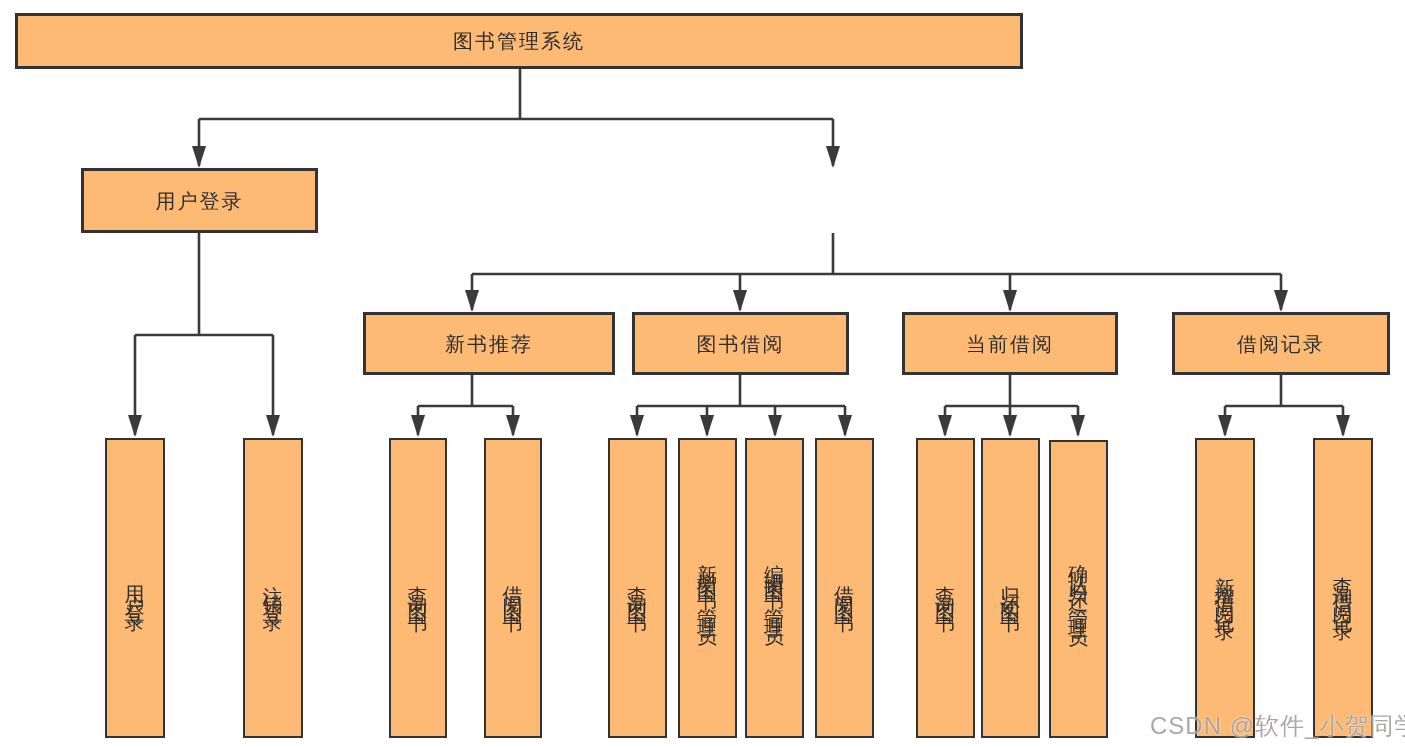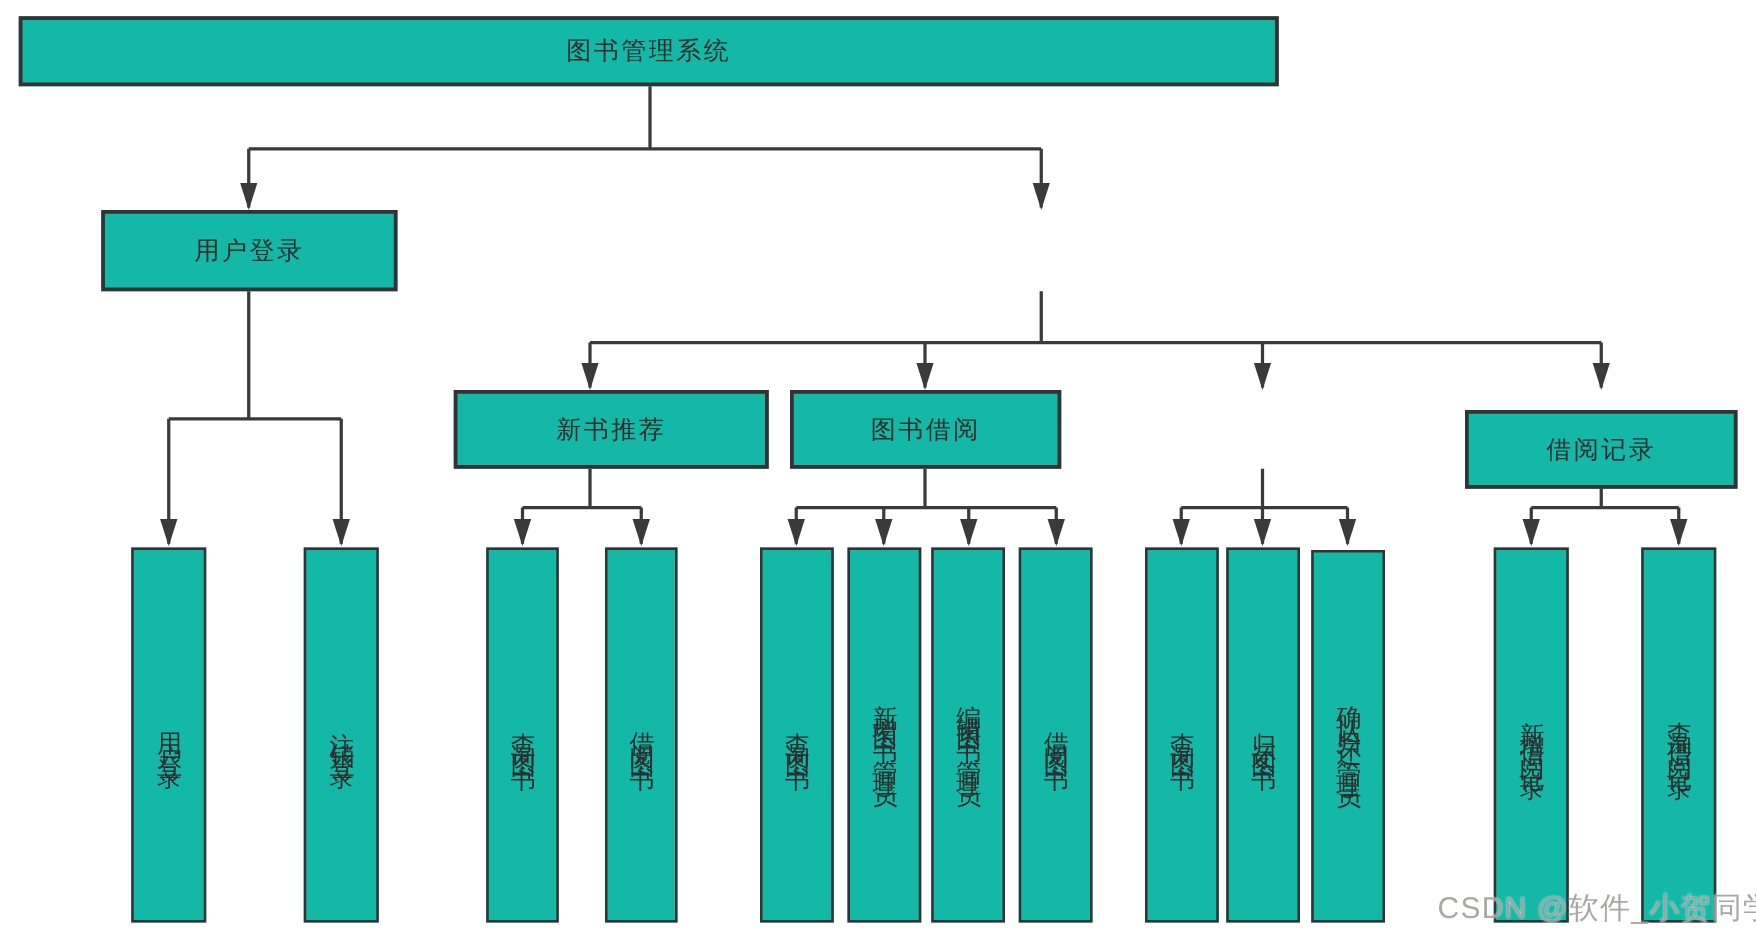--- a/index.html
+++ b/index.html
@@ -19,21 +19,21 @@
     position: absolute;
     left: 0; top: 0;
     width: 1405px;
     height: 747px;
     pointer-events: none;
   }
   .box {
     position: absolute;
     box-sizing: border-box;
     border: 3px solid #333333;
-    background: #14b8a6;
+    background: #fdba74;
     color: #2d2d2d;
     display: flex;
     align-items: center;
     justify-content: center;
     font-size: 20px;
     letter-spacing: 2px;
     line-height: 1;
     white-space: nowrap;
   }
   .leaf {
@@ -101,21 +101,22 @@
       <path marker-end="url(#arrow)" d="M1343,406 V435"></path>
     </g>
   </svg>
 
   <div class="box" style="left:15px; top:13px; width:1008px; height:56px;">图书管理系统</div>
 
   <div class="box" style="left:81px; top:168px; width:237px; height:65px;">用户登录</div>
 
   <div class="box" style="left:363px; top:312px; width:252px; height:63px;">新书推荐</div>
   <div class="box" style="left:632px; top:312px; width:217px; height:63px;font-family:Liberation Serif, serif;">图书借阅</div>
-  <div class="box" style="left:1172px; top:312px; width:218px; height:63px;margin-top:16px;">借阅记录</div>
+  <div class="box" style="left:902px; top:312px; width:216px; height:63px;">当前借阅</div>
+  <div class="box" style="left:1172px; top:312px; width:218px; height:63px;">借阅记录</div>
 
   <div class="box leaf" style="left:105px; top:438px; width:60px; height:300px;">
     <span class="vtext">用户登录</span>
   </div>
   <div class="box leaf" style="left:243px; top:438px; width:60px; height:300px;">
     <span class="vtext">注销登录</span>
   </div>
 
   <div class="box leaf" style="left:389px; top:438px; width:58px; height:300px;">
     <span class="vtext">查询图书</span>

